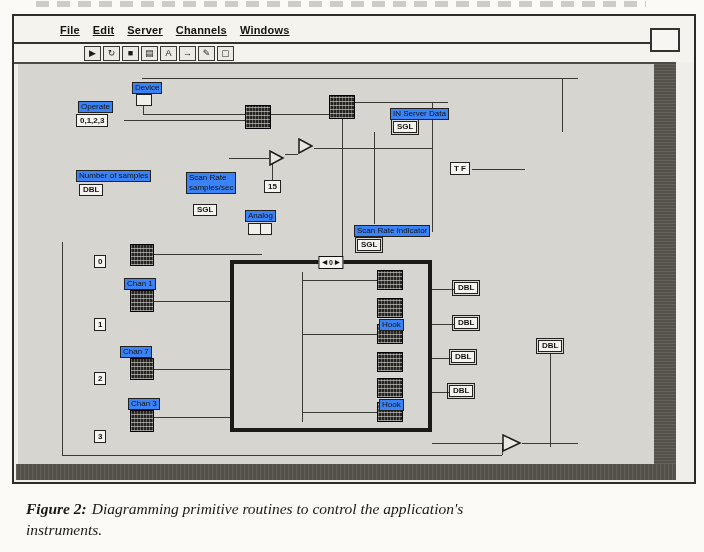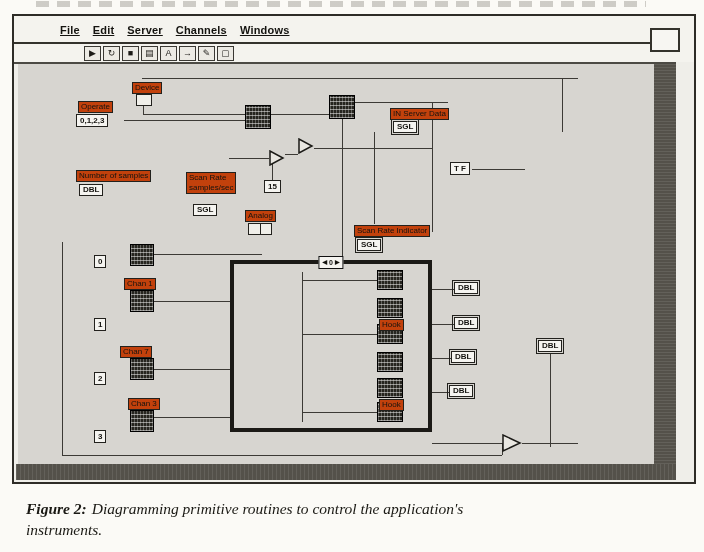--- a/index.html
+++ b/index.html
@@ -27,21 +27,21 @@
     background-image:repeating-linear-gradient(0deg, rgba(255,255,255,.09) 0 1px, transparent 1px 3px); }
   #band-bottom { left:2px; top:448px; width:660px; height:16px; background:#54514a;
     background-image:repeating-linear-gradient(90deg, rgba(255,255,255,.09) 0 1px, transparent 1px 4px); }
 
   
   #diagram { left:4px; top:48px; width:636px; height:400px; background:#d7d5d0; overflow:hidden; }
 
   .wh, .wv { position:absolute; background:#3c3a35; z-index:1; }
   .wh { height:1px; } .wv { width:1px; }
 
-  .lbl { position:absolute; z-index:3; background:#c2410c; border:1px solid #22211d; font-size:8px;
+  .lbl { position:absolute; z-index:3; background:#3b82f6; border:1px solid #22211d; font-size:8px;
     line-height:10px; padding:0 2px; white-space:nowrap; }
   .typ { position:absolute; z-index:3; background:#f5f4f0; border:1px solid #22211d; font-size:8px;
     font-weight:bold; line-height:10px; padding:0 3px; text-align:center; white-space:nowrap; }
   .ind { outline:1px solid #22211d; outline-offset:1px; }
   .const { position:absolute; z-index:3; background:#f5f4f0; border:1px solid #22211d; font-size:8px;
     font-weight:bold; line-height:11px; padding:0 3px; }
   .blankbox { position:absolute; z-index:3; background:#f0efe9; border:1px solid #22211d; }
 
   .icon-node { position:absolute; z-index:3; border:1px solid #000; background:#26251f;
     background-image:repeating-linear-gradient(0deg, rgba(255,255,255,.5) 0 1px, transparent 1px 4px),

